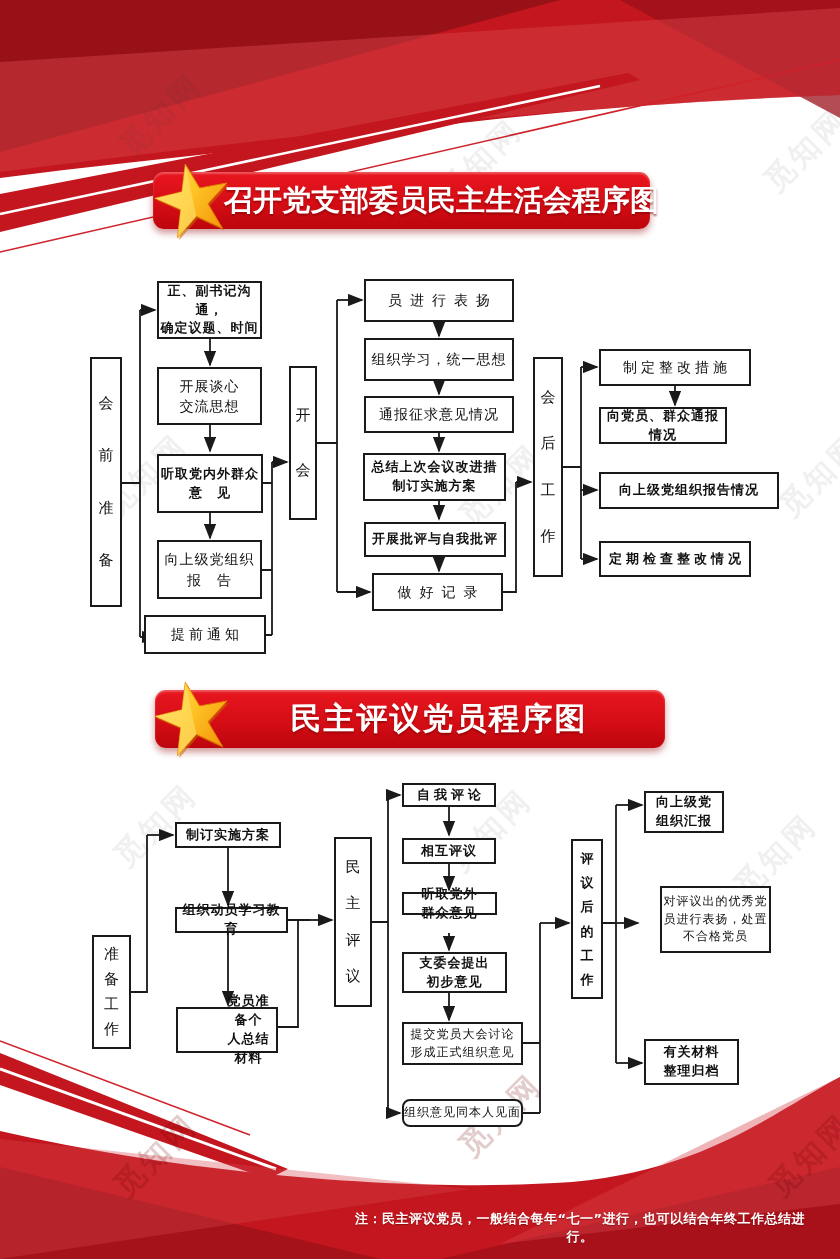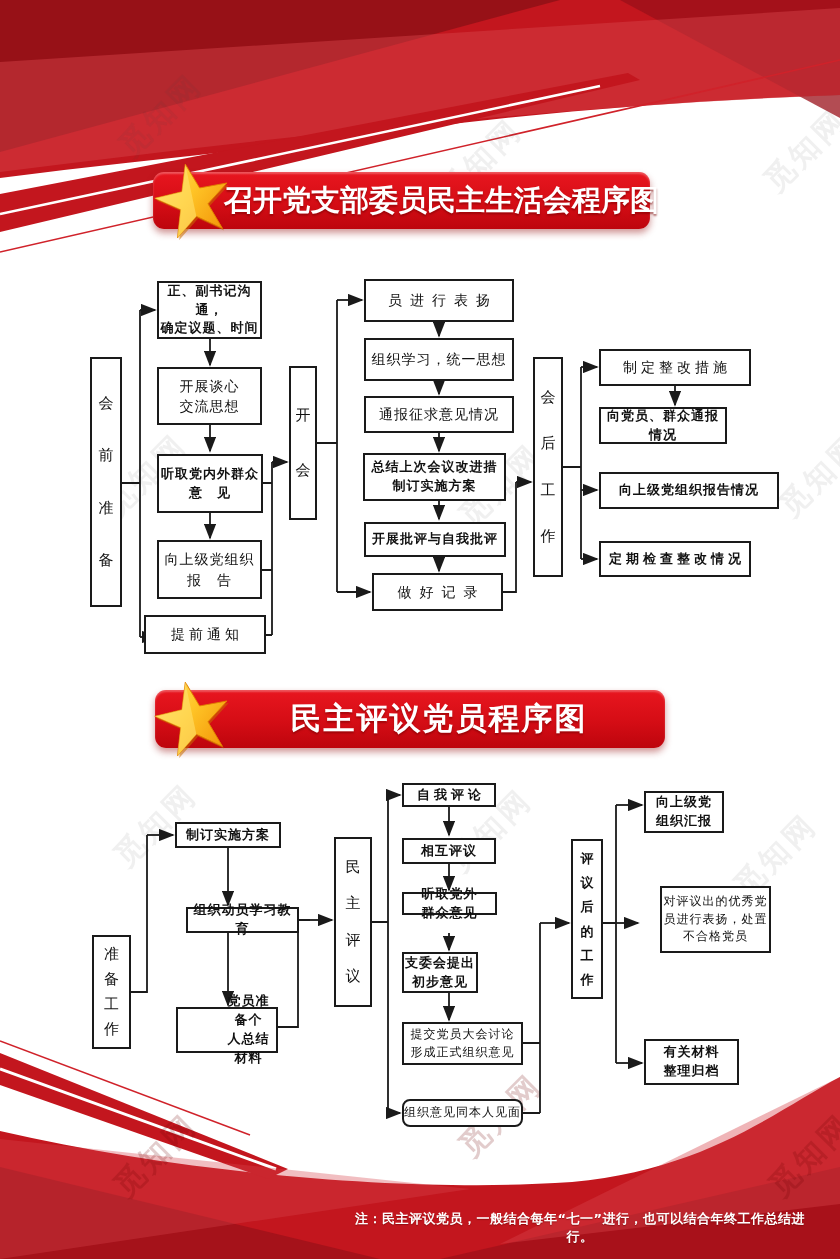--- a/index.html
+++ b/index.html
@@ -247,39 +247,39 @@
       <span>议</span>
       <span>后</span>
       <span>的</span>
       <span>工</span>
       <span>作</span>
     </div>
 
   <div class="fbox f13" style="left:175px;top:822px;width:106px;height:26px;">
       <span class="lbl">制订实施方案</span>
     </div>
-  <div class="fbox f13" style="left:175px;top:907px;width:113px;height:26px;margin-left:11px;">
+  <div class="fbox f13" style="left:175px;top:907px;width:113px;height:26px;">
       <span class="lbl">组织动员学习教育</span>
     </div>
   <div class="fbox f13" style="left:176px;top:1007px;width:102px;height:46px;padding-left:43px;">
       <span class="lbl">党员准备个
 人总结材料</span>
     </div>
 
   <div class="fbox f13 ls-mid" style="left:402px;top:783px;width:94px;height:24px;">
       <span class="lbl">自我评论</span>
     </div>
   <div class="fbox f13" style="left:402px;top:838px;width:94px;height:26px;">
       <span class="lbl">相互评议</span>
     </div>
   <div class="fbox f13" style="left:402px;top:892px;width:95px;height:23px;">
       <span class="lbl">听取党外
 群众意见</span>
     </div>
-  <div class="fbox f13" style="left:402px;top:952px;width:76px;height:41px;">
+  <div class="fbox f13" style="left:402px;top:952px;width:105px;height:41px;">
       <span class="lbl">支委会提出
 初步意见</span>
     </div>
   <div class="fbox f12" style="left:402px;top:1022px;width:121px;height:43px;">
       <span class="lbl">提交党员大会讨论
 形成正式组织意见</span>
     </div>
   <div class="fbox f12" style="left:402px;top:1099px;width:121px;height:28px;border-radius:8px;">
       <span class="lbl">组织意见同本人见面</span>
     </div>

